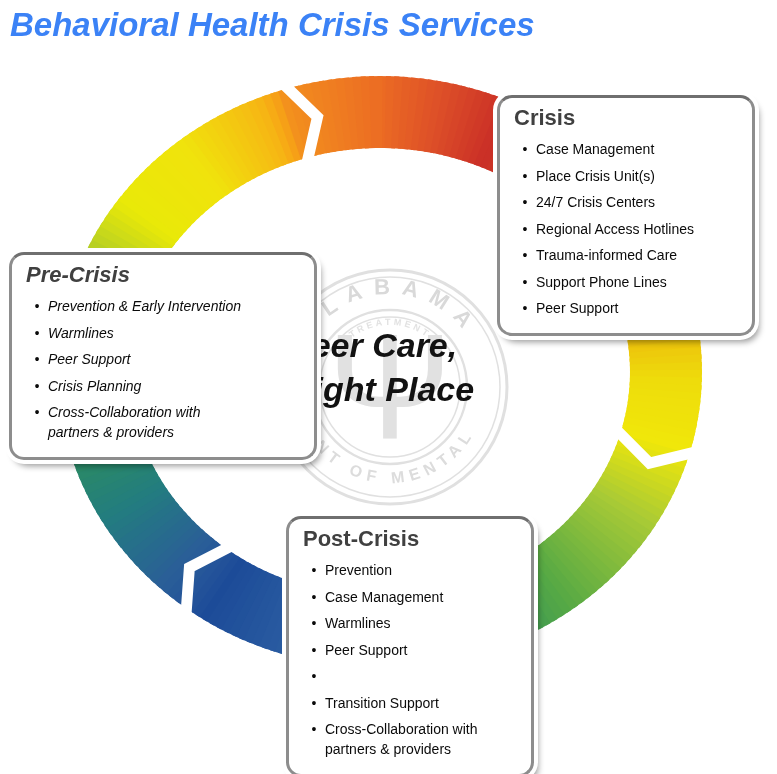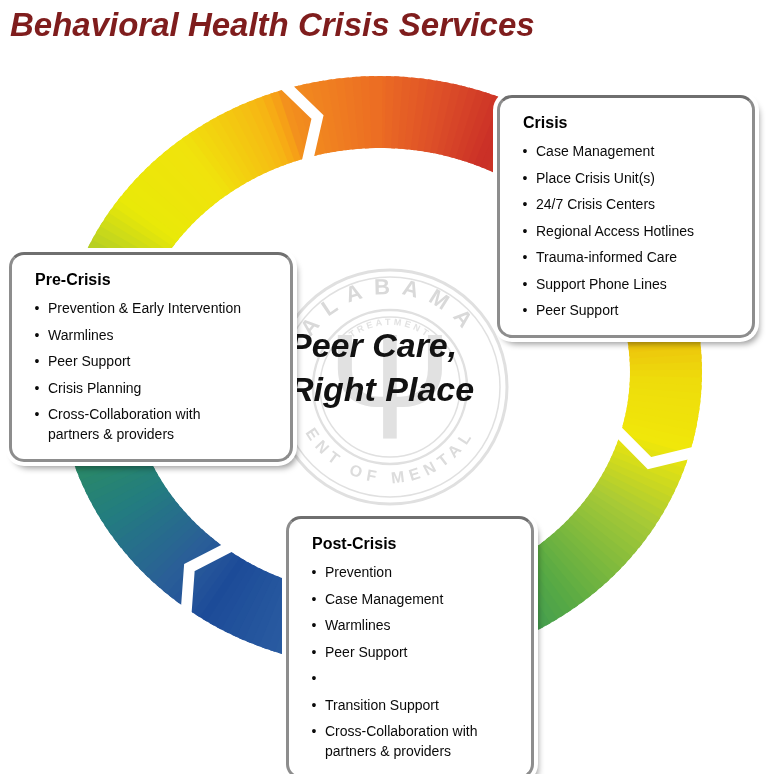--- a/index.html
+++ b/index.html
@@ -3,21 +3,21 @@
 <meta charset="utf-8">
 <style>
   html,body{margin:0;padding:0;background:#ffffff;}
   body{
     position:relative;width:777px;height:774px;overflow:hidden;
     font-family:"Liberation Sans", sans-serif;color:#111;
   }
   
   #page-title{
     position:absolute;left:10px;top:6px;margin:0;z-index:4;
-    font-size:33px;font-weight:bold;font-style:italic;color:#7f1d1d;
+    font-size:33px;font-weight:bold;font-style:italic;color:#3b82f6;
     letter-spacing:0px;white-space:nowrap;
   }
   
   #ring-svg{position:absolute;left:0;top:0;z-index:1;}
   .seal-circle{fill:none;stroke:#e0e0e0;}
   .seal-big{fill:#d9d9d9;font-weight:bold;font-size:22px;letter-spacing:11px;}
   .seal-big-bottom{fill:#dcdcdc;font-weight:bold;font-size:16px;letter-spacing:6px;}
   .seal-small{fill:#e2e2e2;font-weight:bold;font-size:9px;letter-spacing:3px;}
   .seal-psi{fill:#e1e1e1;font-size:150px;font-weight:normal;}
   
@@ -28,24 +28,24 @@
   }
   #center-message .line{display:block;}
   
   .box{
     position:absolute;z-index:3;background:#ffffff;
     border:3px solid #8d8d8d;border-top-color:#6f6f6f;
     border-radius:15px;
     box-shadow:0 0 0 4px #ffffff, 4px 6px 6px rgba(0,0,0,0.40);
     padding:7px 6px 8px 14px;box-sizing:border-box;
   }
-  #box-pre{left:9px;top:252px;width:284px;min-height:196px;}
+  #box-pre{left:9px;top:252px;width:308px;min-height:196px;font-style:italic;}
   #box-crisis{left:497px;top:95px;width:258px;min-height:218px;}
   #box-post{left:286px;top:516px;width:248px;min-height:244px;}
-  .box-title{margin:9px;font-size:16px;font-weight:bold;color:#000000;}
+  .box-title{margin:0;font-size:22px;font-weight:bold;color:#404040;}
   .box-list{list-style:none;margin:8px 0 0 0;padding:0;}
   .box-list li{
     display:flex;align-items:flex-start;
     font-size:14px;line-height:20px;margin-bottom:6.5px;color:#0a0a0a;
   }
   .bullet{flex:none;width:22px;text-align:center;font-size:14px;line-height:20px;}
   .li-text{white-space:pre-line;}
 </style>
 </head>
 <body>

